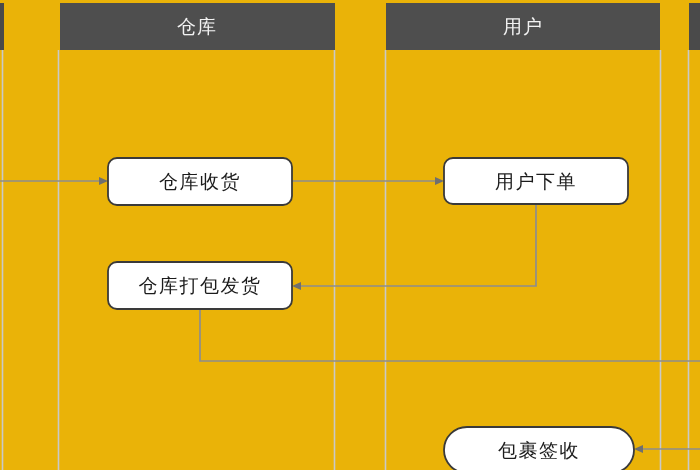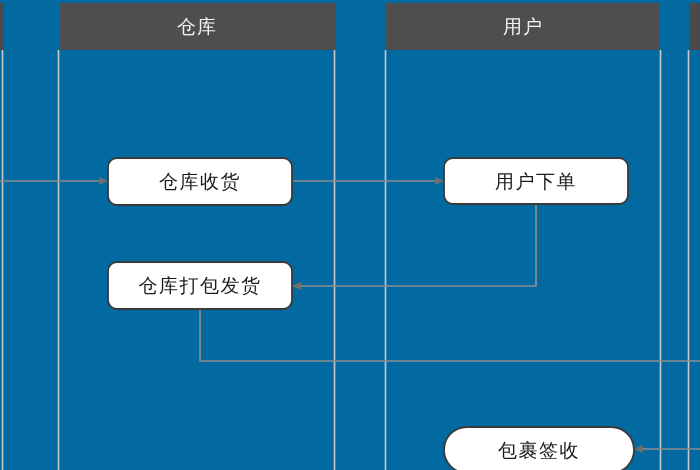--- a/index.html
+++ b/index.html
@@ -8,21 +8,21 @@
     padding: 0;
     background: #ffffff;
   }
   body {
     font-family: "Liberation Sans", "DejaVu Sans", sans-serif;
   }
   #canvas {
     position: relative;
     width: 700px;
     height: 470px;
-    background: #0369a1;
+    background: #eab308;
     overflow: hidden;
   }
   #diagram-svg {
     position: absolute;
     left: 0;
     top: 0;
     width: 700px;
     height: 470px;
   }
   .lane-header-label {

